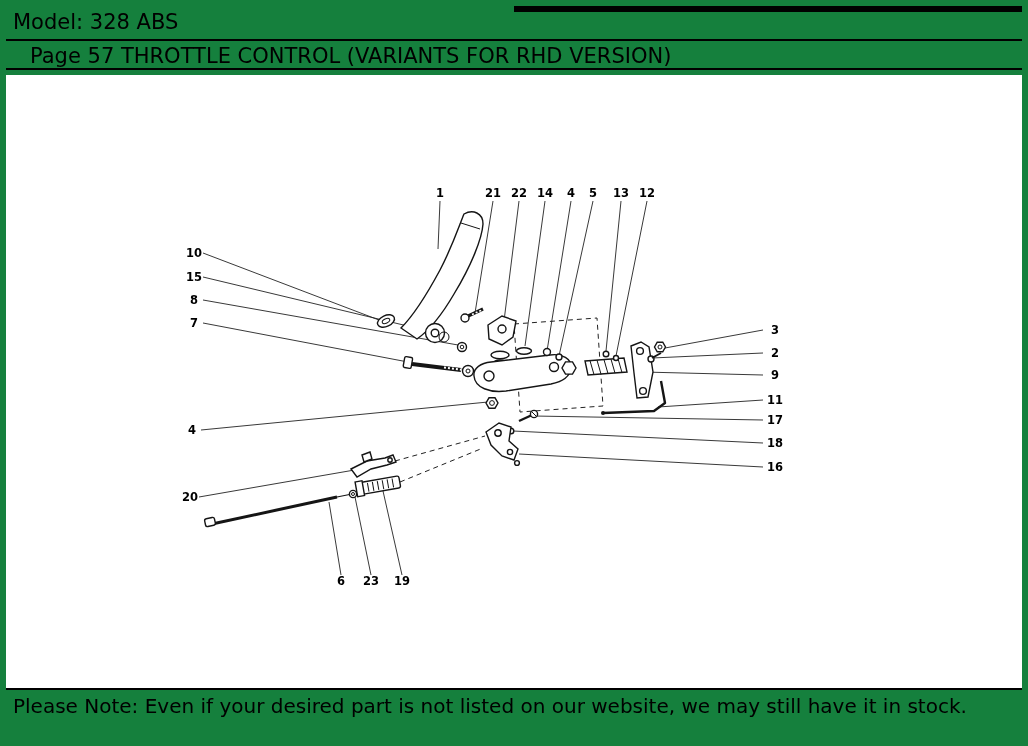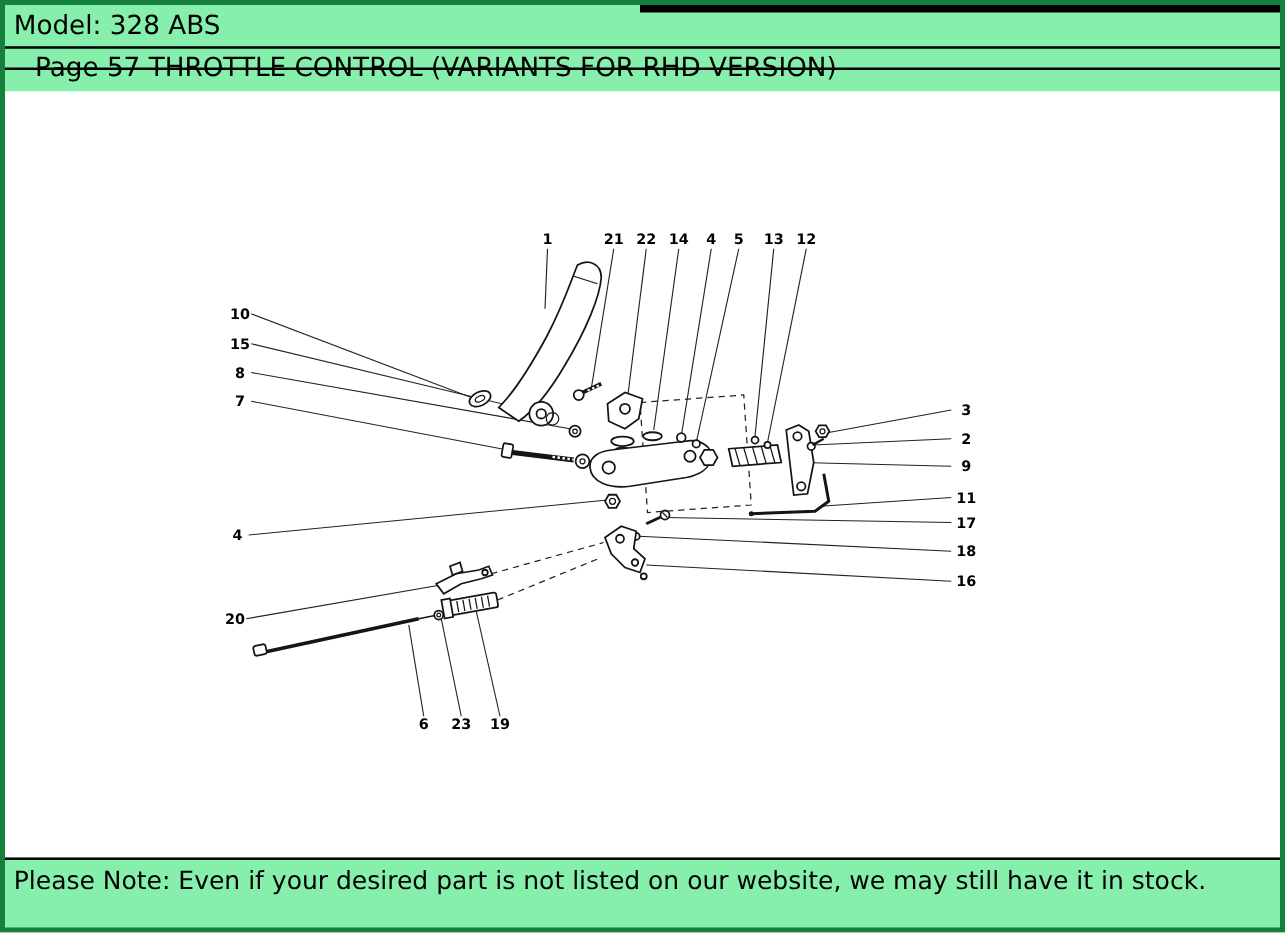--- a/index.html
+++ b/index.html
@@ -1,34 +1,34 @@
 <!DOCTYPE html>
 <html><head>
 <meta charset="utf-8">
 <style>
   html,body { margin:0; padding:0; background:#e8e8e8; }
   .page {
     position:relative;
     width:1028px; height:746px;
-    background:#86efac;
+    background:#15803d;
     color:#000;
     font-family:"DejaVu Sans","Liberation Sans",sans-serif;
     box-sizing:border-box;
-    border:4px solid #15803d;
+    border:6px solid #15803d;
     overflow:hidden;
     margin:0 auto;
   }
   .row-model {
     position:absolute; left:0; top:0; width:100%; height:35px;
     box-sizing:border-box; border-bottom:2px solid #000;
     font-size:21px; line-height:32px; padding-left:7px;
     white-space:nowrap;
   }
   .row-page {
-    position:absolute; left:0; top:35px; width:100%; height:17px;
+    position:absolute; left:0; top:35px; width:100%; height:29px;
     box-sizing:border-box; border-bottom:2px solid #000;
     font-size:21px; line-height:31px; padding-left:24px;
     white-space:nowrap;
   }
   .main-area {
     position:absolute; left:0; top:69px; width:100%; height:613px;
     background:#fff;
   }
   .main-area svg { display:block; width:1024px; height:613px; }
   .footer {

